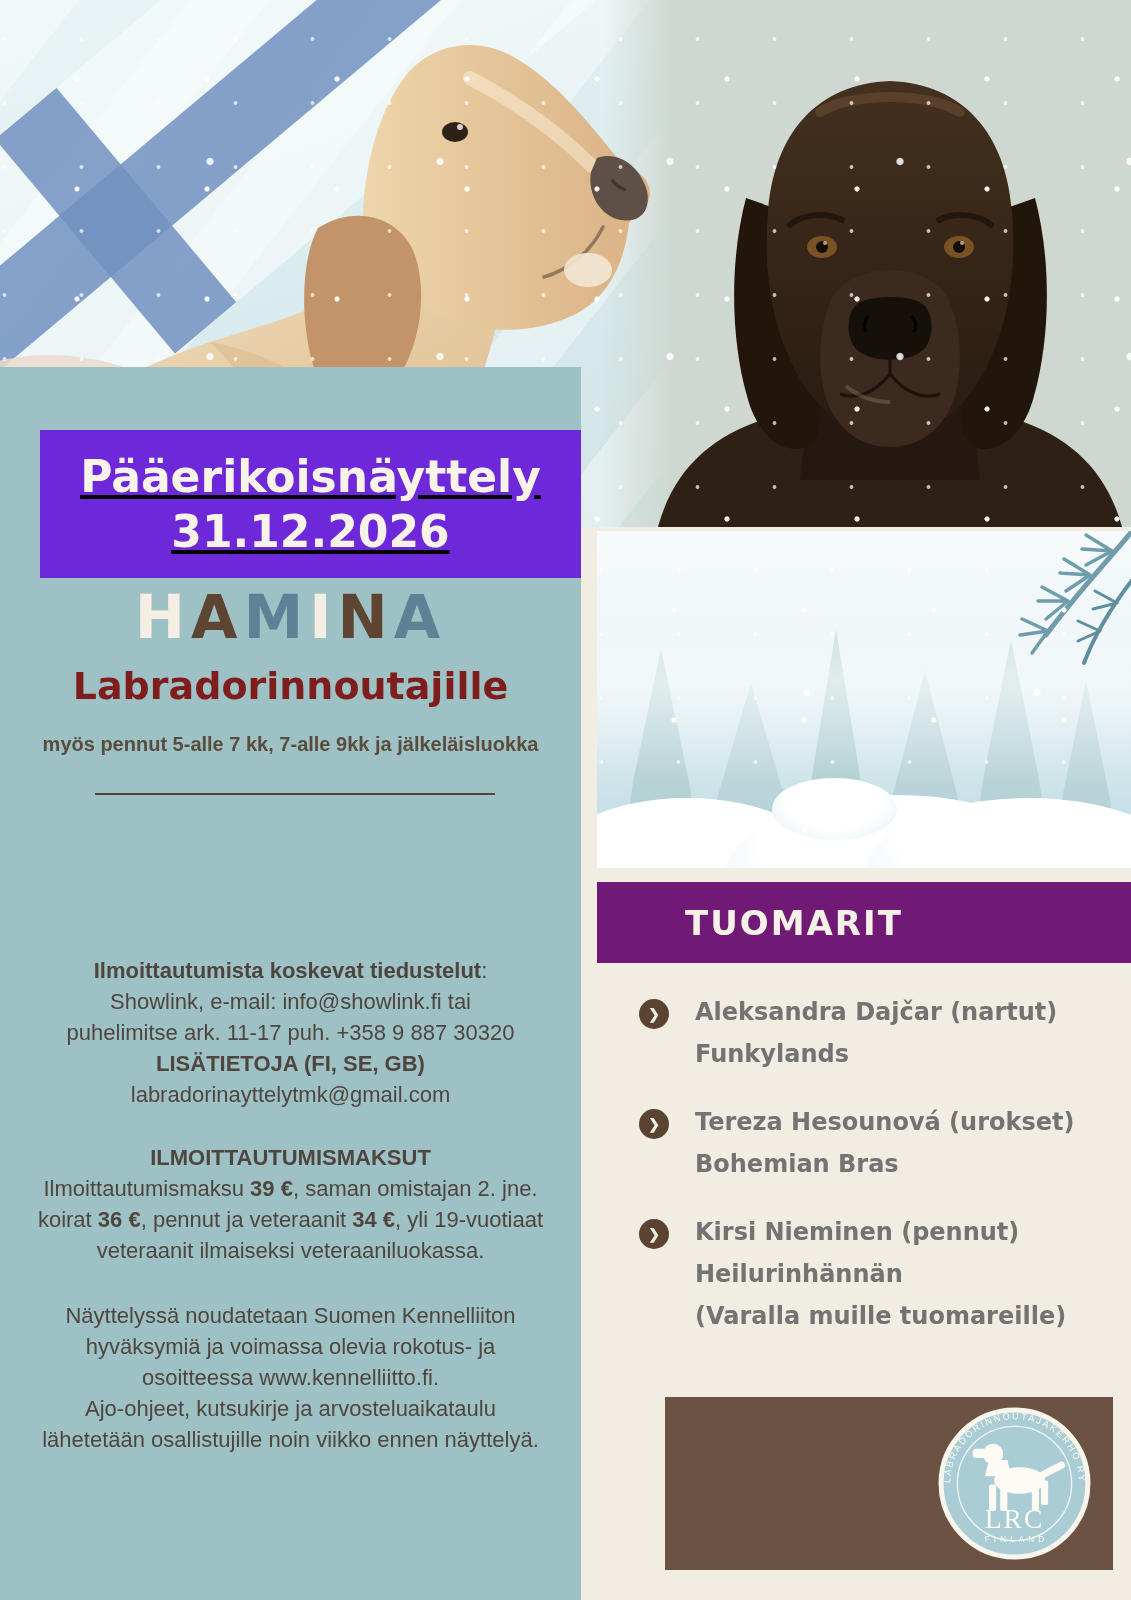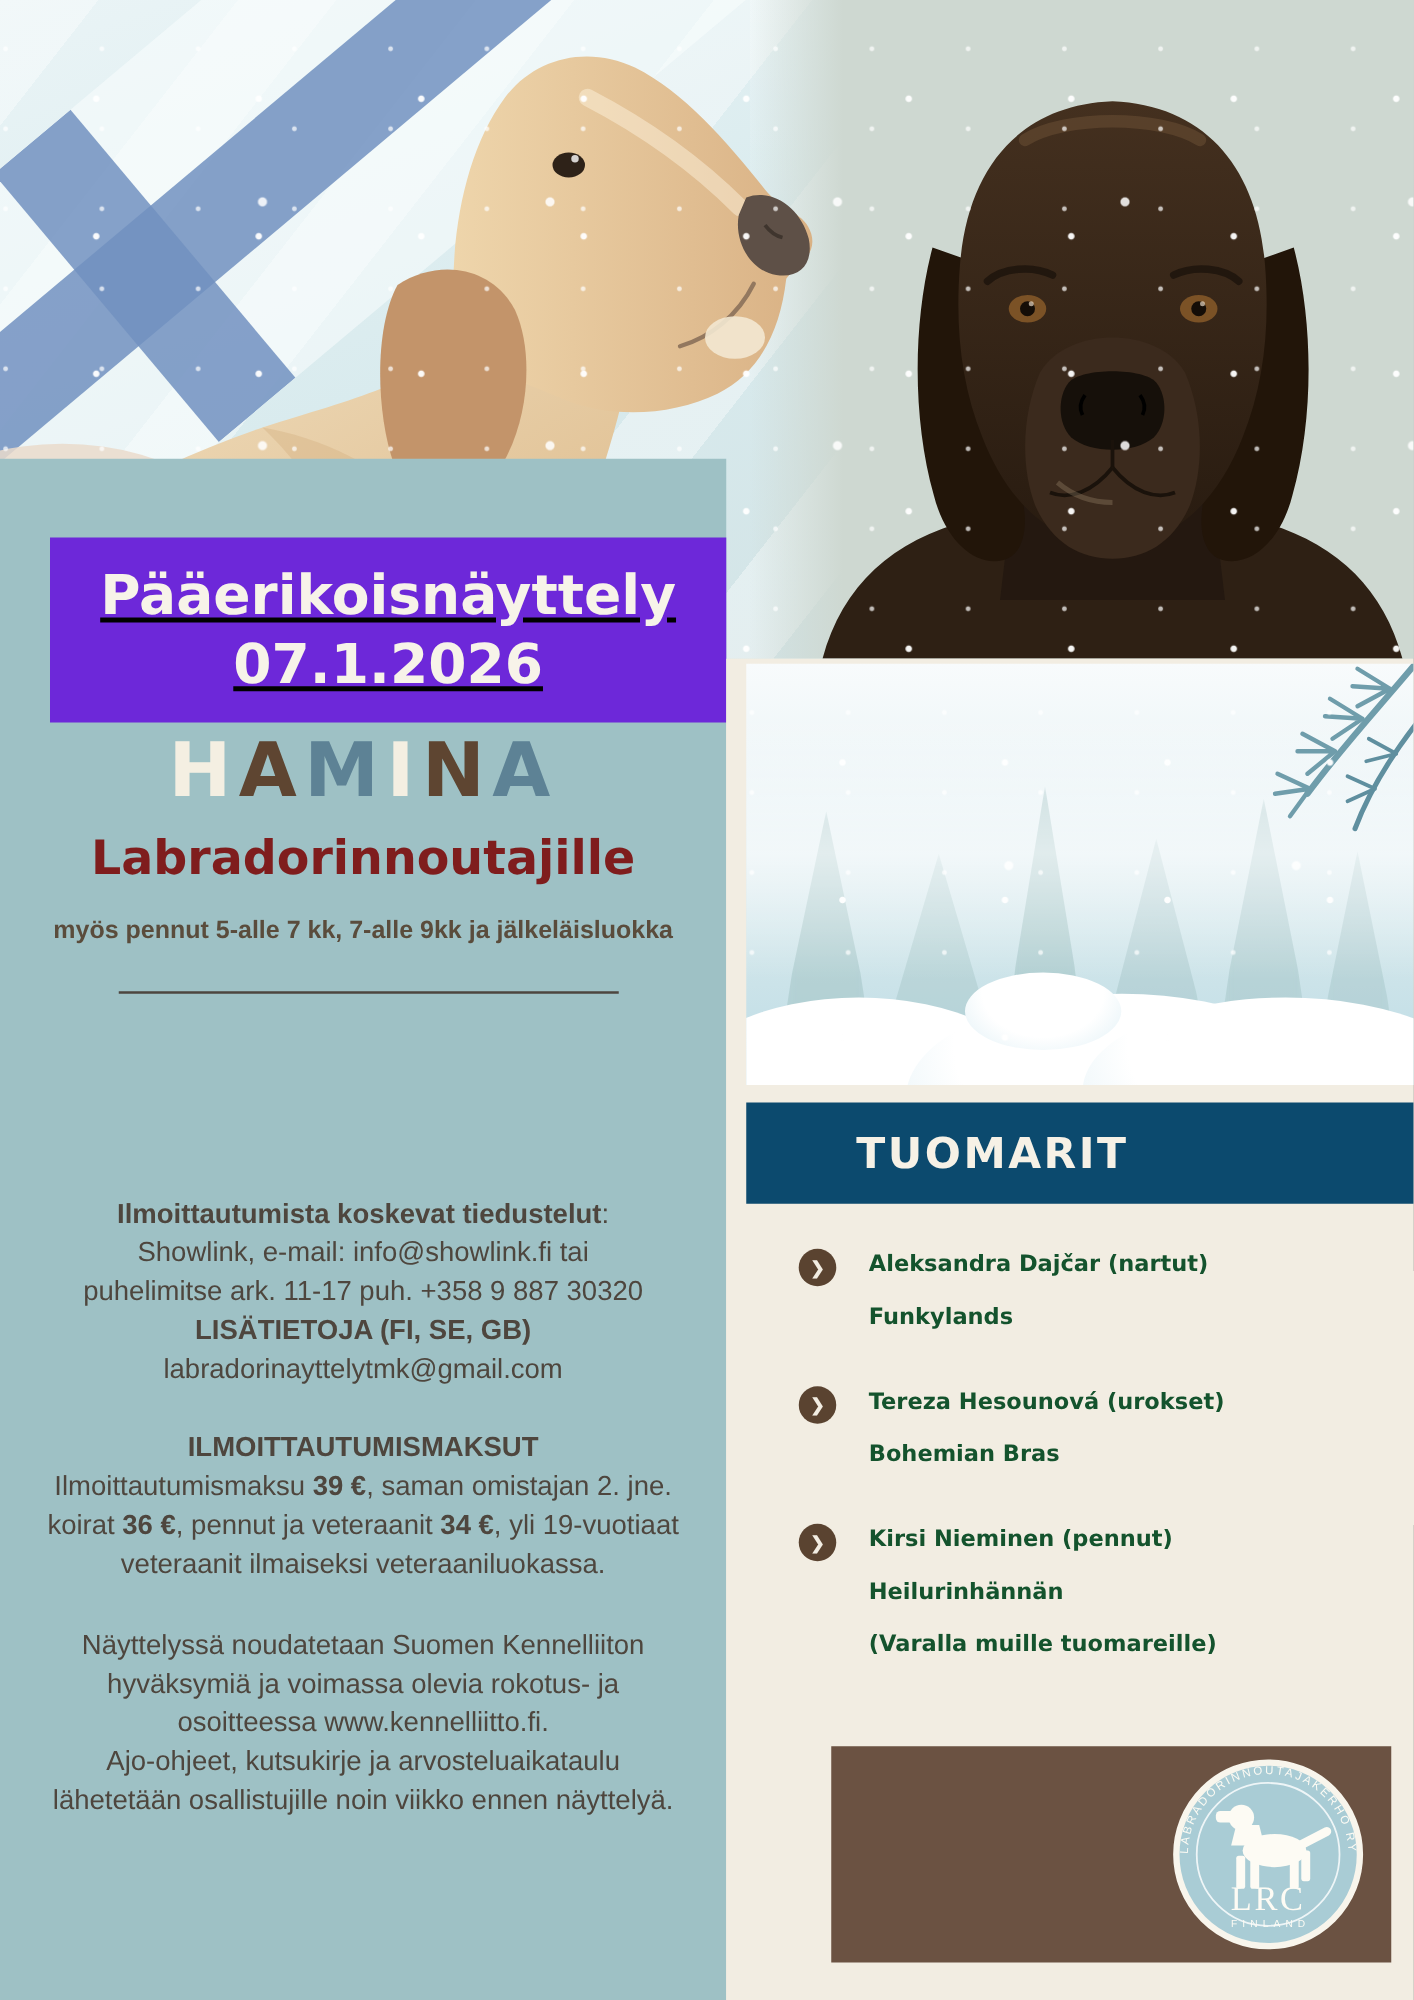--- a/index.html
+++ b/index.html
@@ -60,30 +60,30 @@
   .t5{left:378px;top:108px;width:72px;height:195px;opacity:.45;}
   .t6{left:458px;top:150px;width:62px;height:165px;opacity:.4;}
   .fog{position:absolute;inset:0;
     background:linear-gradient(180deg,rgba(255,255,255,0) 12%,rgba(255,255,255,.55) 45%,rgba(255,255,255,0) 75%);}
   .mound{position:absolute;border-radius:50%;
     background:radial-gradient(ellipse at 50% 25%,#ffffff 55%,#e0f0f6 100%);}
   .m1{left:-50px;bottom:-70px;width:280px;height:140px;}
   .m2{left:128px;bottom:-92px;width:345px;height:165px;}
   .m3{right:-60px;bottom:-80px;width:325px;height:150px;}
   .m4{left:175px;bottom:28px;width:125px;height:62px;}
-  .banner-right{position:absolute;left:16px;top:355px;width:534px;height:81px;background:#0c4a6e;
+  .banner-right{position:absolute;left:16px;top:355px;width:534px;height:81px;background:#701a75;
     display:flex;align-items:center;padding-left:88px;
     font-family:"DejaVu Sans",sans-serif;font-weight:700;font-size:34px;
     letter-spacing:2px;color:#f6f1e6;}
   .judges{position:absolute;left:58px;top:464px;width:482px;}
   .judge{display:flex;margin-bottom:26px;}
   .jb{flex:none;width:30px;height:30px;border-radius:50%;background:#5a4330;color:#f2ede2;
     display:flex;align-items:center;justify-content:center;font-size:14px;font-weight:700;
     margin:8px 26px 0 0;}
-  .jt{font-family:"DejaVu Sans",sans-serif;font-weight:700;font-size:18px;line-height:42px;color:#14532d;}
+  .jt{font-family:"DejaVu Sans",sans-serif;font-weight:700;font-size:24px;line-height:42px;color:#737373;}
   .judge-extra:empty{display:none;}
   .logo-box{position:absolute;left:84px;top:870px;width:448px;height:173px;background:#6b5242;}
   .logo-svg{position:absolute;right:22px;top:10px;width:153px;height:153px;}
 </style>
 </head>
 <body>
 
 <div id="poster">
 
   <div class="hero">
@@ -151,21 +151,21 @@
       <path d="M196,386 C210,398 226,402 240,402" stroke="rgba(190,170,140,.25)" stroke-width="4" fill="none"></path>
     </svg>
 
     <div class="snow"></div>
   </div>
 
   <div class="left-col">
 
     <div class="banner-left">
       <div class="t">Pääerikoisnäyttely</div>
-      <div class="t">07.1.2026</div>
+      <div class="t">31.12.2026</div>
     </div>
 
     <div class="hamina"><span style="color: rgb(244, 239, 226);">H</span><span style="color: rgb(94, 69, 49);">A</span><span style="color: rgb(93, 130, 149);">M</span><span style="color: rgb(244, 239, 226);">I</span><span style="color: rgb(94, 69, 49);">N</span><span style="color: rgb(93, 130, 149);">A</span></div>
     <div class="audience">Labradorinnoutajille</div>
     <div class="classes-sub">myös pennut 5-alle 7 kk, 7-alle 9kk ja jälkeläisluokka</div>
     <div class="divider"></div>
 
 
     <div class="sec sec-inq">
       <div><span style="font-weight: 700;">Ilmoittautumista koskevat tiedustelut</span><span>:</span></div>

